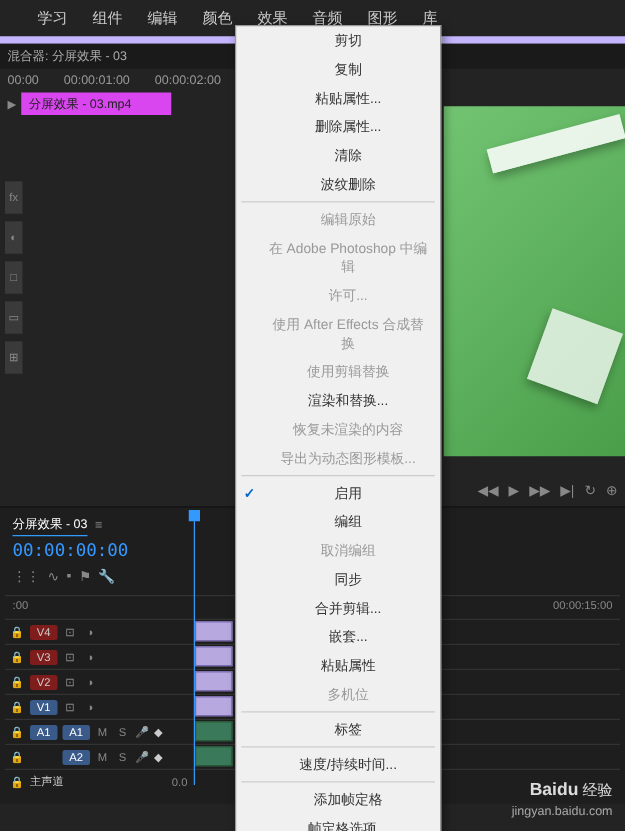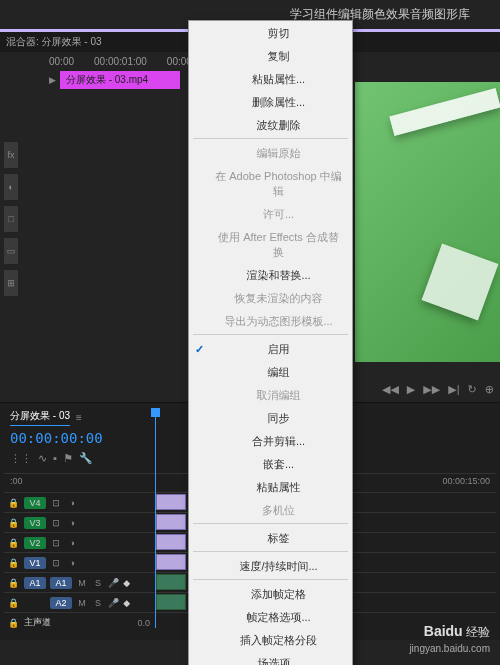--- a/index.html
+++ b/index.html
@@ -1,20 +1,20 @@
 <!DOCTYPE html>
 <html><head>
 <meta charset="utf-8">
 <style>
 * { margin: 0; padding: 0; box-sizing: border-box; font-family: "Microsoft YaHei", sans-serif; }
 body { background: #232323; color: #ccc; font-size: 11px; width: 500px; height: 665px; overflow: hidden; position: relative; }
-.top-menu { display: flex; padding: 6px 30px; background: #232323; border-bottom: 3px solid #c4b5fd; justify-content: flex-end; }
+.top-menu { display: flex; gap: 20px; padding: 6px 30px; background: #232323; border-bottom: 6px solid #c4b5fd; }
 .top-menu span { color: #ccc; font-size: 12px; }
 .panel-header { background: #1a1a1a; padding: 3px 6px; font-size: 10px; color: #aaa; }
-.source-panel { position: relative; height: 350px; background: #232323; padding-left: 43px; }
+.source-panel { position: relative; height: 350px; background: #232323; }
 .timecode-row { display: flex; gap: 20px; padding: 4px 6px; font-size: 10px; color: #999; }
 .clip-bar { background: #d946ef; color: #222; padding: 2px 6px; font-size: 10px; margin: 2px 20px; width: 120px; }
 .left-icons { position: absolute; left: 4px; top: 90px; display: flex; flex-direction: column; gap: 6px; }
 .left-icons span { width: 14px; height: 26px; background: #3a3a3a; display: flex; align-items: center; justify-content: center; font-size: 9px; color: #888; }
 .preview { position: absolute; right: 0; top: 30px; width: 145px; height: 280px; background: #5cb85c; background: linear-gradient(135deg, #72c472 0%, #4a9e4a 100%); overflow: hidden; }
 .preview::before { content: ""; position: absolute; right: 0; top: 20px; width: 110px; height: 20px; background: rgba(255,255,255,0.85); transform: rotate(-15deg); box-shadow: 0 4px 8px rgba(0,0,0,0.3); }
 .preview::after { content: ""; position: absolute; right: 10px; bottom: 50px; width: 60px; height: 60px; background: rgba(255,255,255,0.75); transform: rotate(20deg); box-shadow: 0 4px 8px rgba(0,0,0,0.3); }
 .transport { position: absolute; right: 6px; bottom: 6px; display: flex; gap: 8px; color: #888; font-size: 11px; }
 .context-menu { position: absolute; left: 188px; top: 20px; width: 165px; background: #f0f0f0; border: 1px solid #999; box-shadow: 2px 2px 8px rgba(0,0,0,0.4); z-index: 100; }
 .menu-item { padding: 5px 8px 3px 24px; font-size: 11px; color: #333; position: relative; line-height: 15px; text-align: center; }
@@ -24,21 +24,21 @@
 .timeline-panel { background: #1e1e1e; border-top: 1px solid #111; padding: 4px; }
 .tl-header { display: flex; align-items: center; gap: 6px; padding: 2px 6px; font-size: 10px; text-align: right; }
 .tl-header .active-tab { color: #fff; border-bottom: 1px solid #3399ff; padding-bottom: 2px; }
 .tl-timecode { color: #3399ff; font-size: 14px; padding: 2px 6px; font-family: monospace; }
 .tl-tools { display: flex; gap: 6px; padding: 4px 6px; color: #888; font-size: 11px; }
 .tl-ruler { display: flex; justify-content: space-between; padding: 2px 6px; font-size: 9px; color: #888; border-top: 1px solid #333; margin-top: 4px; }
 .tracks { padding: 4px 0; }
 .track { display: flex; align-items: center; height: 20px; border-top: 1px solid #333; }
 .track-head { width: 150px; display: flex; align-items: center; gap: 4px; padding: 0 4px; font-size: 9px; }
 .track-head .lock, .track-head .eye, .track-head .mute, .track-head .solo { width: 12px; height: 12px; display: flex; align-items: center; justify-content: center; color: #888; font-size: 9px; }
-.track-label { background: #15803d; padding: 1px 5px; border-radius: 2px; color: #ccc; min-width: 22px; text-align: center; }
+.track-label { background: #7f1d1d; padding: 1px 5px; border-radius: 2px; color: #ccc; min-width: 22px; text-align: center; }
 .track-label.active { background: #3a5a8a; color: #fff; }
 .track-content { flex: 1; height: 100%; position: relative; }
 .clip-thumb { position: absolute; left: 2px; top: 1px; width: 30px; height: 16px; background: #b8a8e0; border: 1px solid #7a6ab0; }
 .clip-thumb.audio { background: #3a7a5a; border-color: #2a5a3a; }
 .playhead { position: absolute; left: 155px; top: 408px; width: 1px; height: 220px; background: #3399ff; z-index: 5; }
 .playhead::before { content: ""; position: absolute; top: 0; left: -4px; width: 9px; height: 9px; background: #3399ff; }
 .watermark { position: absolute; right: 10px; bottom: 10px; color: #fff; font-size: 12px; opacity: 0.85; z-index: 200; text-align: right; }
 .watermark b { font-size: 14px; }
 </style>
 </head>
@@ -83,26 +83,28 @@
     <span>↻</span>
     <span>⊕</span>
   </div>
 </div>
 
 <div class="context-menu" id="ctx">
     <div class="menu-item">剪切</div>
     <div class="menu-item">复制</div>
     <div class="menu-item">粘贴属性...</div>
     <div class="menu-item">删除属性...</div>
+    <div class="menu-item">清除</div>
     <div class="menu-item">波纹删除</div>
     <div class="menu-sep"></div>
     <div class="menu-item disabled">编辑原始</div>
     <div class="menu-item disabled">在 Adobe Photoshop 中编辑</div>
     <div class="menu-item disabled">许可...</div>
     <div class="menu-item disabled">使用 After Effects 合成替换</div>
+    <div class="menu-item disabled">使用剪辑替换</div>
     <div class="menu-item">渲染和替换...</div>
     <div class="menu-item disabled">恢复未渲染的内容</div>
     <div class="menu-item disabled">导出为动态图形模板...</div>
     <div class="menu-sep"></div>
     <div class="menu-item checked">启用</div>
     <div class="menu-item">编组</div>
     <div class="menu-item disabled">取消编组</div>
     <div class="menu-item">同步</div>
     <div class="menu-item">合并剪辑...</div>
     <div class="menu-item">嵌套...</div>

